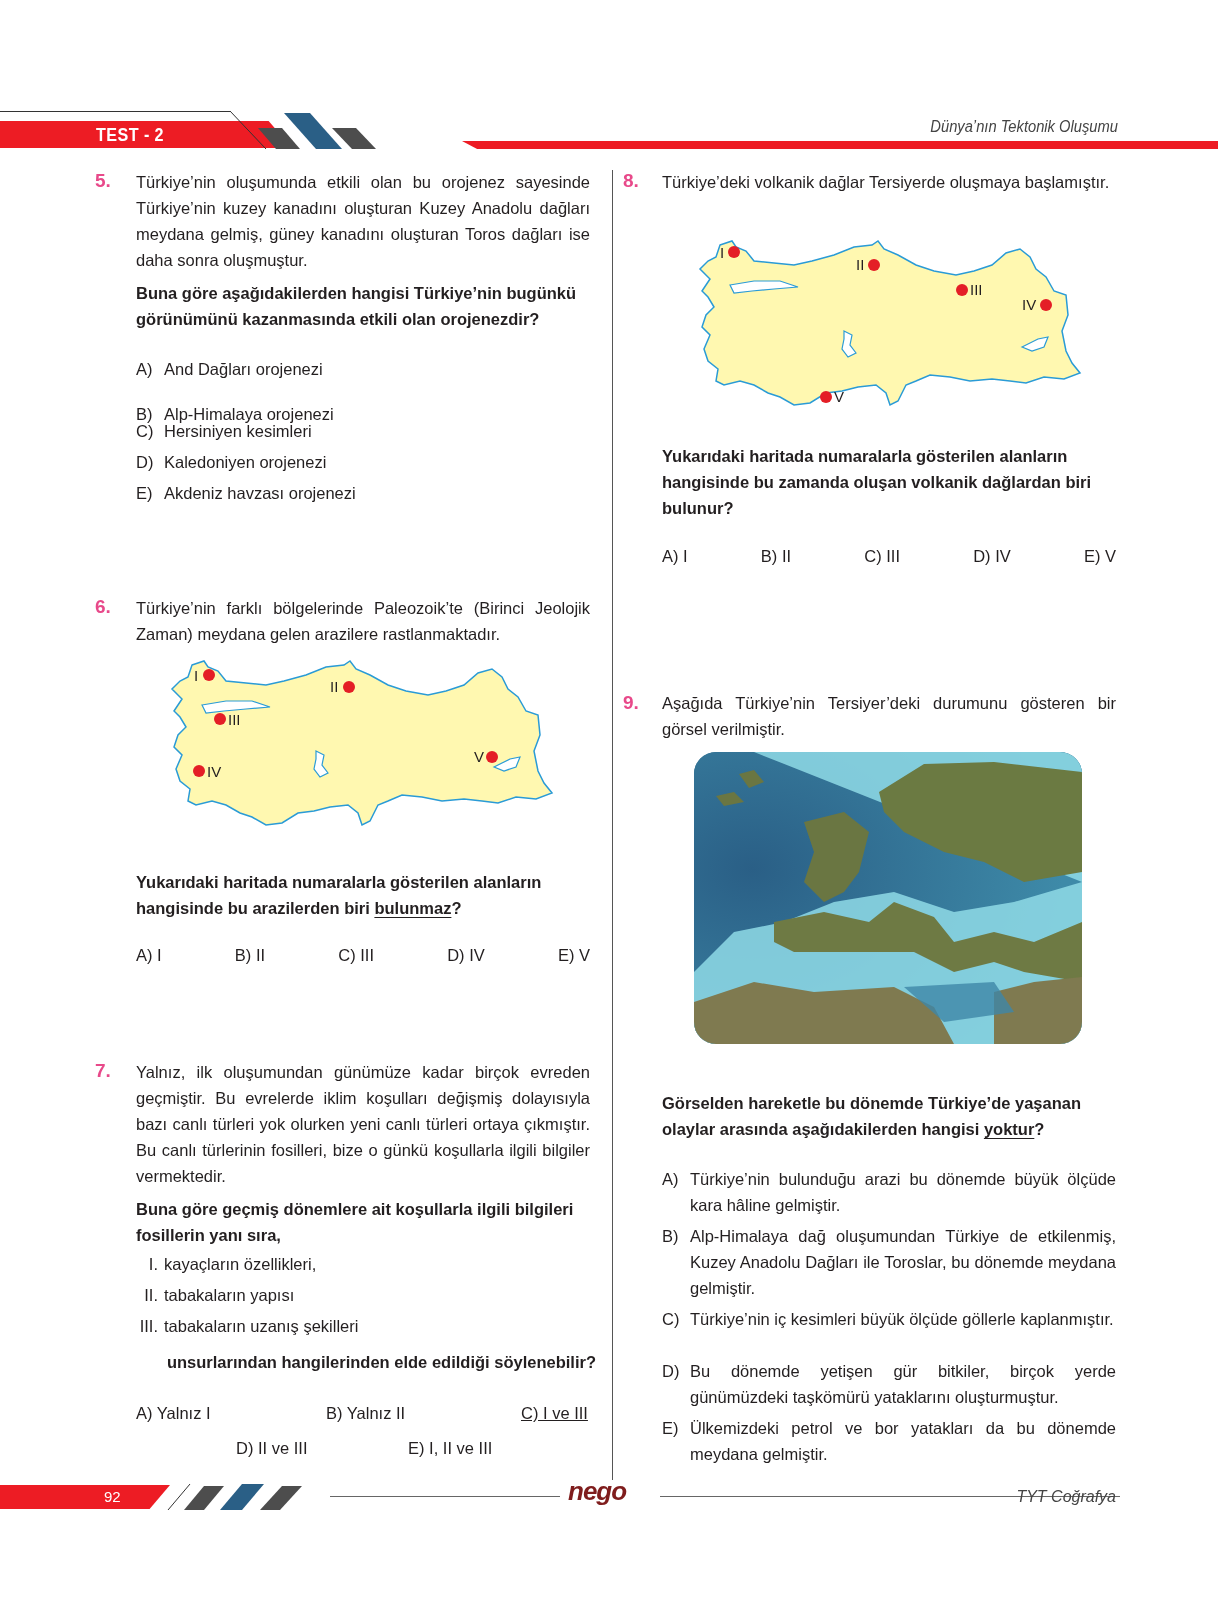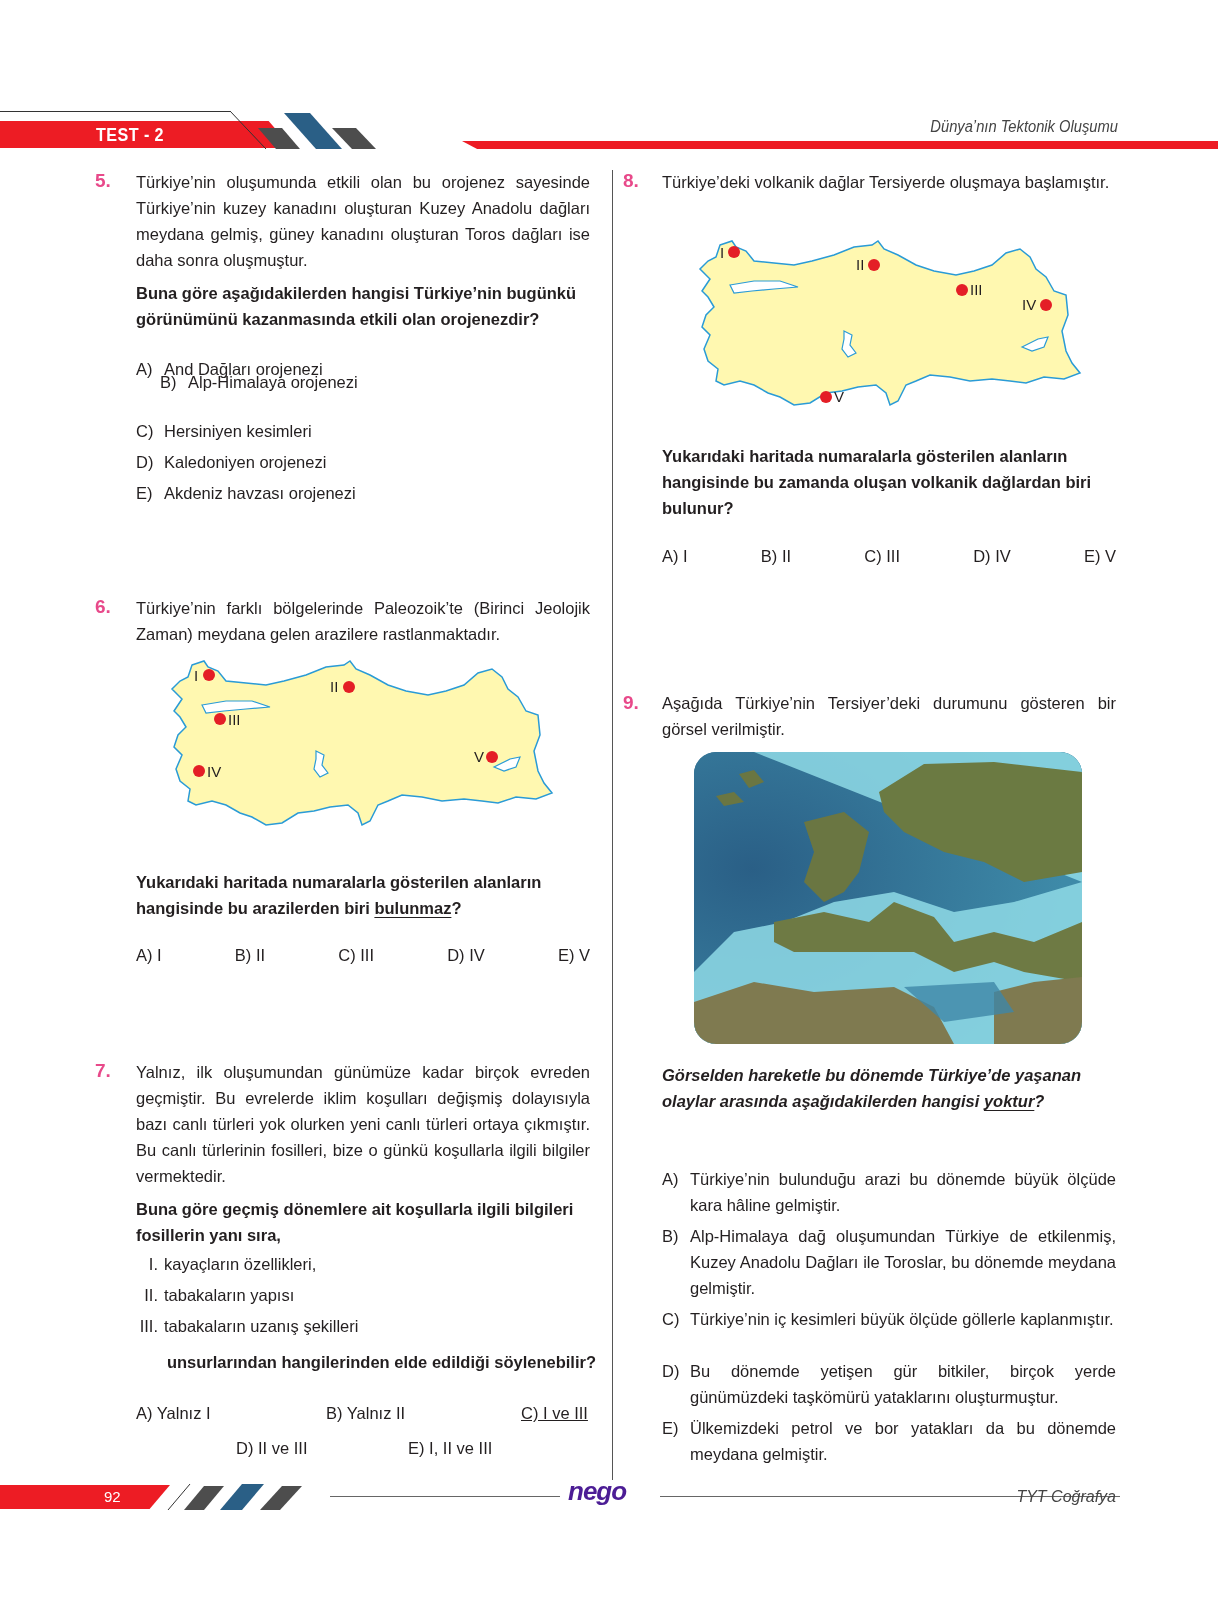--- a/index.html
+++ b/index.html
@@ -40,21 +40,21 @@
   .photo { position: absolute; left: 694px; top: 752px; width: 388px; height: 292px; border-radius: 22px; overflow: hidden;
            background: #2f6f8f; }
 
   
   .ftr-red { position: absolute; left: 0; top: 1485px; width: 170px; height: 24px; background: #ed1c24;
              clip-path: polygon(0 0, 100% 0, 88% 100%, 0 100%); }
   .ftr-page { position: absolute; left: 104px; top: 1488px; color: #fff; font-size: 15px; }
   .ftr-line { position: absolute; left: 330px; top: 1496px; width: 230px; height: 1px; background: #666; }
   .ftr-line2 { position: absolute; left: 660px; top: 1496px; width: 460px; height: 1px; background: #666; }
   .ftr-subject { position: absolute; right: 102px; top: 1488px; font-style: italic; font-size: 16px; color: #444; }
-  .logo { position: absolute; left: 568px; top: 1476px; font-weight: bold; font-size: 26px; color: #4c1d95; letter-spacing: -1px; font-style: italic; }
+  .logo { position: absolute; left: 568px; top: 1476px; font-weight: bold; font-size: 26px; color: #7f1d1d; letter-spacing: -1px; font-style: italic; }
 </style>
 </head>
 <body>
 
 <div class="hdr-line"></div>
 <div class="hdr-red"></div>
 <div class="hdr-test">TEST - 2</div>
 <svg class="abs" style="left:230px;top:108px;" width="220" height="42">
   <line x1="0" y1="3" x2="36" y2="41" stroke="#333" stroke-width="1"></line>
   <polygon points="28,20 52,20 70,41 46,41" fill="#4d4d4d"></polygon>
@@ -64,21 +64,21 @@
 <div class="hdr-title">Dünya’nın Tektonik Oluşumu</div>
 <div class="hdr-red-right"></div>
 
 <div class="col-divider"></div>
 
 <div class="qnum" style="left:95px;top:170px;">5.</div>
 <div class="qtext" style="left:136px;top:169px;width:454px;">Türkiye’nin oluşumunda etkili olan bu orojenez sayesinde Türkiye’nin kuzey kanadını oluşturan Kuzey Anadolu dağları meydana gelmiş, güney kanadını oluşturan Toros dağları ise daha sonra oluşmuştur.</div>
 <div class="qbold" style="left:136px;top:280px;width:454px;">Buna göre aşağıdakilerden hangisi Türkiye’nin bugünkü görünümünü kazanmasında etkili olan orojenezdir?</div>
 <div>
   <div class="opt" style="left:136px;top:356px;"><span class="l">A)</span><span>And Dağları orojenezi</span></div>
-  <div class="opt" style="left:136px;top:369px;margin-left:24px;"><span class="l">B)</span><span>Alp-Himalaya orojenezi</span></div>
+  <div class="opt" style="left:136px;top:401px;"><span class="l">B)</span><span>Alp-Himalaya orojenezi</span></div>
   <div class="opt" style="left:136px;top:418px;"><span class="l">C)</span><span>Hersiniyen kesimleri</span></div>
   <div class="opt" style="left:136px;top:449px;"><span class="l">D)</span><span>Kaledoniyen orojenezi</span></div>
   <div class="opt" style="left:136px;top:480px;"><span class="l">E)</span><span>Akdeniz havzası orojenezi</span></div>
 </div>
 
 <div class="qnum" style="left:95px;top:596px;">6.</div>
 <div class="qtext" style="left:136px;top:595px;width:454px;">Türkiye’nin farklı bölgelerinde Paleozoik’te (Birinci Jeolojik Zaman) meydana gelen arazilere rastlanmaktadır.</div>
 
 <svg class="map" style="left:166px;top:655px;" width="400" height="180" viewBox="0 0 400 180">
   <path d="M26,10 L38,6 L42,12 L52,16 L60,26 L80,28 L100,30 L118,26 L140,20 L160,12 L178,10 L184,6 L190,14 L204,20 L222,30 L240,36 L262,40 L280,36 L298,30 L312,18 L326,14 L336,22 L342,34 L352,42 L360,56 L372,60 L374,80 L368,96 L372,116 L378,128 L386,138 L370,144 L350,142 L332,148 L316,146 L298,144 L276,146 L256,142 L236,140 L222,146 L212,150 L204,166 L196,170 L192,158 L182,150 L164,152 L148,156 L132,158 L116,168 L100,170 L86,162 L74,158 L60,150 L46,146 L30,150 L22,146 L24,134 L14,126 L10,114 L16,100 L8,92 L12,80 L20,72 L14,62 L8,56 L16,44 L6,34 L14,26 L22,22 Z" fill="#fff8b0" stroke="#2a9bd6" stroke-width="1.5"></path>
@@ -185,21 +185,21 @@
     <path d="M110,70 L150,60 L175,80 L165,120 L150,140 L130,150 L110,130 L120,100 Z" fill="#6a7642"></path>
     <path d="M80,170 L130,160 L175,170 L200,150 L240,165 L260,190 L300,180 L340,190 L388,170 L388,230 L330,220 L300,210 L260,220 L220,200 L180,200 L140,200 L100,200 L80,190 Z" fill="#6e7a44"></path>
     <path d="M0,250 L60,230 L120,240 L200,235 L240,255 L260,292 L0,292 Z" fill="#7f7a50"></path>
     <path d="M300,240 L340,230 L388,225 L388,292 L300,292 Z" fill="#7f7a50"></path>
     <path d="M210,235 L300,230 L320,260 L250,270 Z" fill="#3f87a8" opacity="0.8"></path>
     <path d="M45,22 L60,18 L70,30 L55,36 Z" fill="#6a7642"></path>
     <path d="M22,44 L40,40 L50,50 L30,54 Z" fill="#6a7642"></path>
   </svg>
 </div>
 
-<div class="qbold" style="left:662px;top:1062px;width:454px;font-style:italic;"><span>Görselden hareketle bu dönemde Türkiye’de yaşanan olaylar arasında aşağıdakilerden hangisi </span><span class="ul">yoktur</span><span>?</span></div>
+<div class="qbold" style="left:662px;top:1090px;width:454px;"><span>Görselden hareketle bu dönemde Türkiye’de yaşanan olaylar arasında aşağıdakilerden hangisi </span><span class="ul">yoktur</span><span>?</span></div>
 
 <div class="opt" style="left:662px;top:1166px;width:454px;display:flex;">
     <span class="l" style="flex:0 0 28px;">A)</span>
     <span style="flex:1;text-align:justify;">Türkiye’nin bulunduğu arazi bu dönemde büyük ölçüde kara hâline gelmiştir.</span>
   </div>
 <div class="opt" style="left:662px;top:1223px;width:454px;display:flex;">
     <span class="l" style="flex:0 0 28px;">B)</span>
     <span style="flex:1;text-align:justify;">Alp-Himalaya dağ oluşumundan Türkiye de etkilenmiş, Kuzey Anadolu Dağları ile Toroslar, bu dönemde meydana gelmiştir.</span>
   </div>
 <div class="opt" style="left:662px;top:1306px;width:454px;display:flex;">

